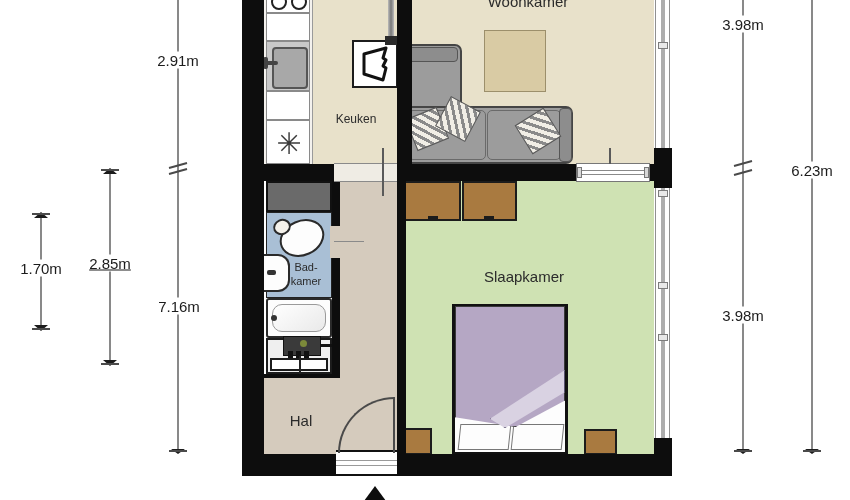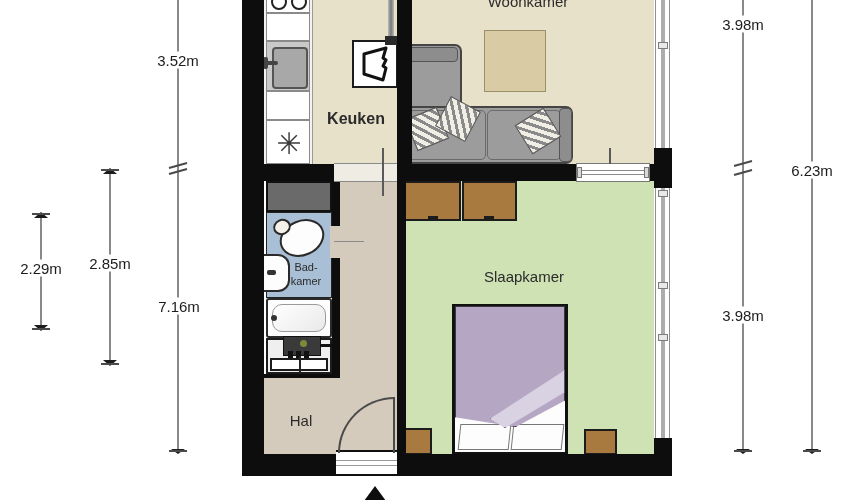--- a/index.html
+++ b/index.html
@@ -194,28 +194,28 @@
       <path d="M734 175 L752 170" stroke-width="2"></path>
       <polygon points="736,449 750,449 743,454" stroke="none"></polygon>
       <line x1="734" y1="451" x2="752" y2="451" stroke-width="2"></line>
 
       <line x1="812" y1="0" x2="812" y2="450"></line>
       <polygon points="805,449 819,449 812,454" stroke="none"></polygon>
       <line x1="803" y1="451" x2="821" y2="451" stroke-width="2"></line>
     </g>
   </svg>
 
-  <span class="dim-label" style="left:178px;top:60px;">3.52m</span>
-  <span class="dim-label" style="left:41px;top:268px;">2.29m</span>
-  <span class="dim-label" style="left:110px;top:263px;">2.85m</span>
+  <span class="dim-label" style="left:178px;top:60px;">2.91m</span>
+  <span class="dim-label" style="left:41px;top:268px;">1.70m</span>
+  <span class="dim-label" style="left:110px;top:263px;text-decoration:underline;">2.85m</span>
   <span class="dim-label" style="left:179px;top:306px;">7.16m</span>
   <span class="dim-label" style="left:743px;top:24px;">3.98m</span>
   <span class="dim-label" style="left:812px;top:170px;">6.23m</span>
   <span class="dim-label" style="left:743px;top:315px;">3.98m</span>
 
   <span class="room-label" style="left:528px;top:1px;font-size:15px;">Woonkamer</span>
-  <span class="room-label" style="left:356px;top:119px;font-size:16px;font-weight:bold;">Keuken</span>
+  <span class="room-label" style="left:356px;top:119px;font-size:12px;">Keuken</span>
   <span class="room-label" style="left:524px;top:276px;font-size:15px;">Slaapkamer</span>
   <span class="room-label" style="left:301px;top:420px;font-size:15px;">Hal</span>
   <span class="room-label" style="left:306px;top:267px;font-size:11px;">Bad-</span>
   <span class="room-label" style="left:306px;top:281px;font-size:11px;">kamer</span>
 
 </div>
 
 </body></html>

